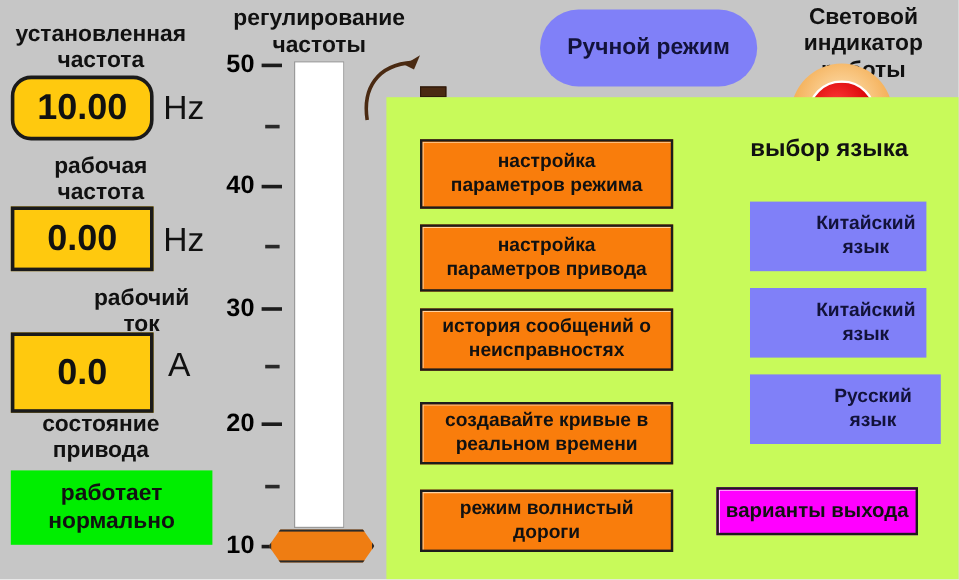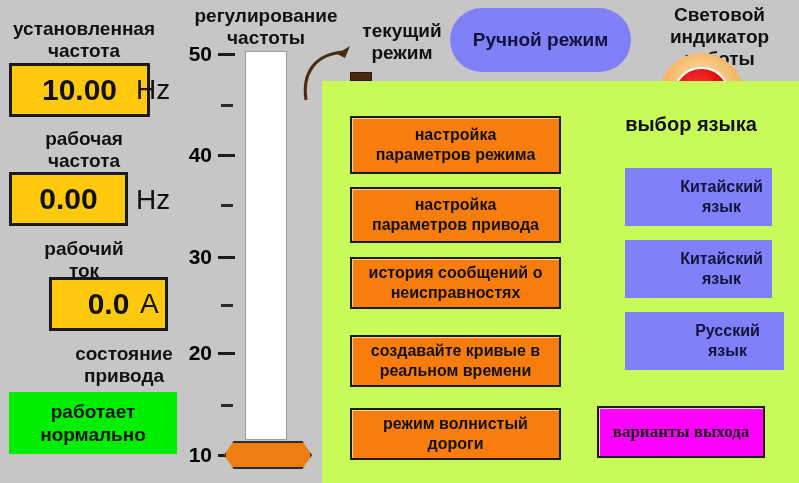--- a/index.html
+++ b/index.html
@@ -201,39 +201,39 @@
   }
 </style>
 </head>
 <body>
 
 <div id="screen">
 
   <div class="label-static" style="left:0px; top:18px; width:168px;">установленная
 частота</div>
 
-  <div class="value-box" style="left:9px; top:63px; width:141px; height:54px;">10.00</div>
+  <div class="value-box" style="left:9px; top:63px; width:119px; height:54px;border-radius:17px;">10.00</div>
 
   <div class="unit" style="left:136px; top:74px;">Hz</div>
 
   <div class="label-static" style="left:0px; top:128px; width:168px;">рабочая
 частота</div>
 
   <div class="value-box" style="left:9px; top:172px; width:119px; height:54px;">0.00</div>
 
   <div class="unit" style="left:136px; top:184px;">Hz</div>
 
-  <div class="label-static" style="left:0px; top:238px; width:168px;">рабочий
+  <div class="label-static" style="left:0px; top:238px; width:168px;padding-left:34px;">рабочий
 ток</div>
 
-  <div class="value-box" style="left:9px; top:277px; width:119px; height:54px;margin-left:40px;">0.0</div>
+  <div class="value-box" style="left:9px; top:277px; width:119px; height:67px;">0.0</div>
 
   <div class="unit" style="left:140px; top:288px;">A</div>
 
-  <div class="label-static" style="left:0px; top:343px; width:168px;margin-left:40px;">состояние
+  <div class="label-static" style="left:0px; top:343px; width:168px;">состояние
 привода</div>
 
   <div class="status-box" style="left:9px; top:392px; width:168px; height:62px;">работает
 нормально</div>
 
   <div class="scale-title" style="left:186px; top:5px; width:160px;">регулирование
 частоты</div>
 
   <div class="tick-major-label" style="left:172px; top:42px;">50</div>
   <div class="tick-major" style="left:218px; top:53px;"></div>
@@ -255,22 +255,20 @@
 
   <div class="tick-minor" style="left:221px; top:404px;"></div>
 
   <div class="tick-major-label" style="left:172px; top:443px;">10</div>
   <div class="tick-major" style="left:218px; top:454px;"></div>
 
   <div class="slider-track" style="left:245px; top:51px; width:42px; height:389px;"></div>
 
   <div class="slider-handle" style="left:224px; top:441px; width:88px; height:28px;"></div>
 
-  <div class="label-static" style="left:352px; top:20px; width:100px;">текущий
-режим</div>
 
   <div class="mode-button" style="left:450px; top:8px; width:181px; height:64px;">Ручной режим</div>
 
   <div class="label-static" style="left:640px; top:4px; width:159px;">Световой
 индикатор работы</div>
 
   <div class="lamp" style="left:659px; top:53px; width:85px; height:85px;">
     <div class="lamp-inner"></div>
   </div>
 
@@ -302,15 +300,15 @@
 
   <div class="lang-button" style="left:625px; top:168px; width:101px; height:58px;">Китайский
 язык</div>
 
   <div class="lang-button" style="left:625px; top:240px; width:101px; height:58px;">Китайский
 язык</div>
 
   <div class="lang-button" style="left:625px; top:312px; width:113px; height:58px;">Русский
 язык</div>
 
-  <div class="exit-button" style="left:597px; top:406px; width:168px; height:52px;font-family:Liberation Serif, serif;">варианты выхода</div>
+  <div class="exit-button" style="left:597px; top:406px; width:168px; height:40px;">варианты выхода</div>
 
 </div>
 
 </body></html>

